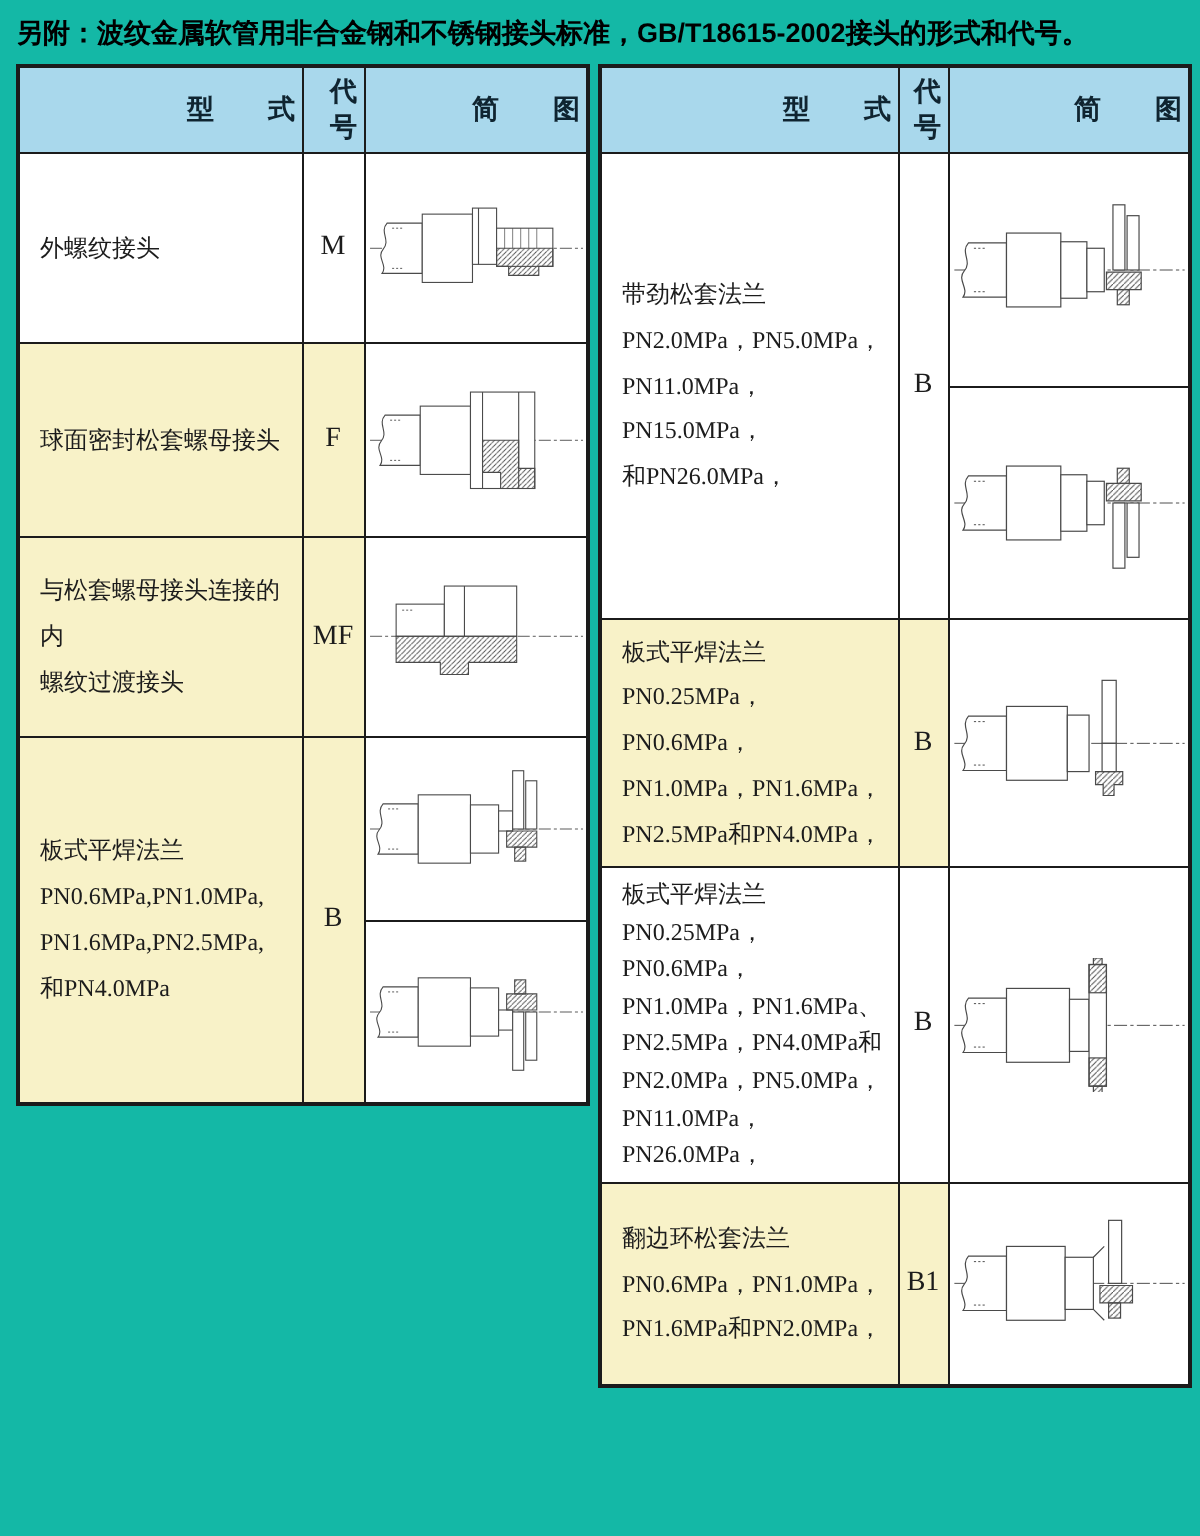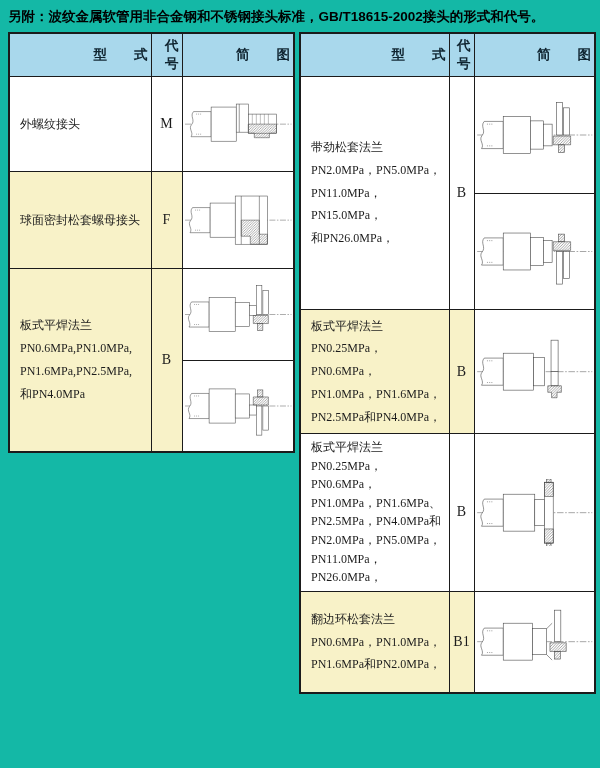--- a/index.html
+++ b/index.html
@@ -89,20 +89,37 @@
               <rect x="104" y="14" width="64" height="96" fill="#fff"></rect>
               <line x1="116" y1="14" x2="116" y2="110"></line>
               <line x1="152" y1="14" x2="152" y2="110"></line>
               <path d="M116,62 h36 v28 h16 v20 h-34 v-16 h-18 z" fill="url(#hatch)"></path>
             </g>
           </svg>
         </td>
       </tr>
 
 
+      <tr style="height:100px">
+        <td class="type-cell hl">与松套螺母接头连接的内
+螺纹过渡接头</td>
+        <td class="code-cell hl">MF</td>
+        <td class="diag-cell">
+          <svg class="diag" viewBox="0 0 220 124" preserveAspectRatio="xMidYMid meet">
+            <line class="cl" x1="4" y1="62" x2="216" y2="62"></line>
+            <g stroke="#4a4a4a" stroke-width="1.1" fill="none">
+              <rect x="30" y="30" width="48" height="32" fill="#fff"></rect>
+              <rect x="78" y="12" width="72" height="50" fill="#fff"></rect>
+              <line x1="98" y1="12" x2="98" y2="62"></line>
+              <path d="M36,36 h12" stroke-width="0.9" stroke-dasharray="2,2"></path>
+              <path d="M30,62 h120 v26 h-48 v12 h-28 v-12 h-44 z" fill="url(#hatch)"></path>
+            </g>
+          </svg>
+        </td>
+      </tr>
 
 
       <tr style="height:182px">
         <td class="type-cell hl">板式平焊法兰
 PN0.6MPa,PN1.0MPa,
 PN1.6MPa,PN2.5MPa,
 和PN4.0MPa</td>
         <td class="code-cell hl">B</td>
         <td class="diag-cell">
           <div class="half" style="height:91px">

